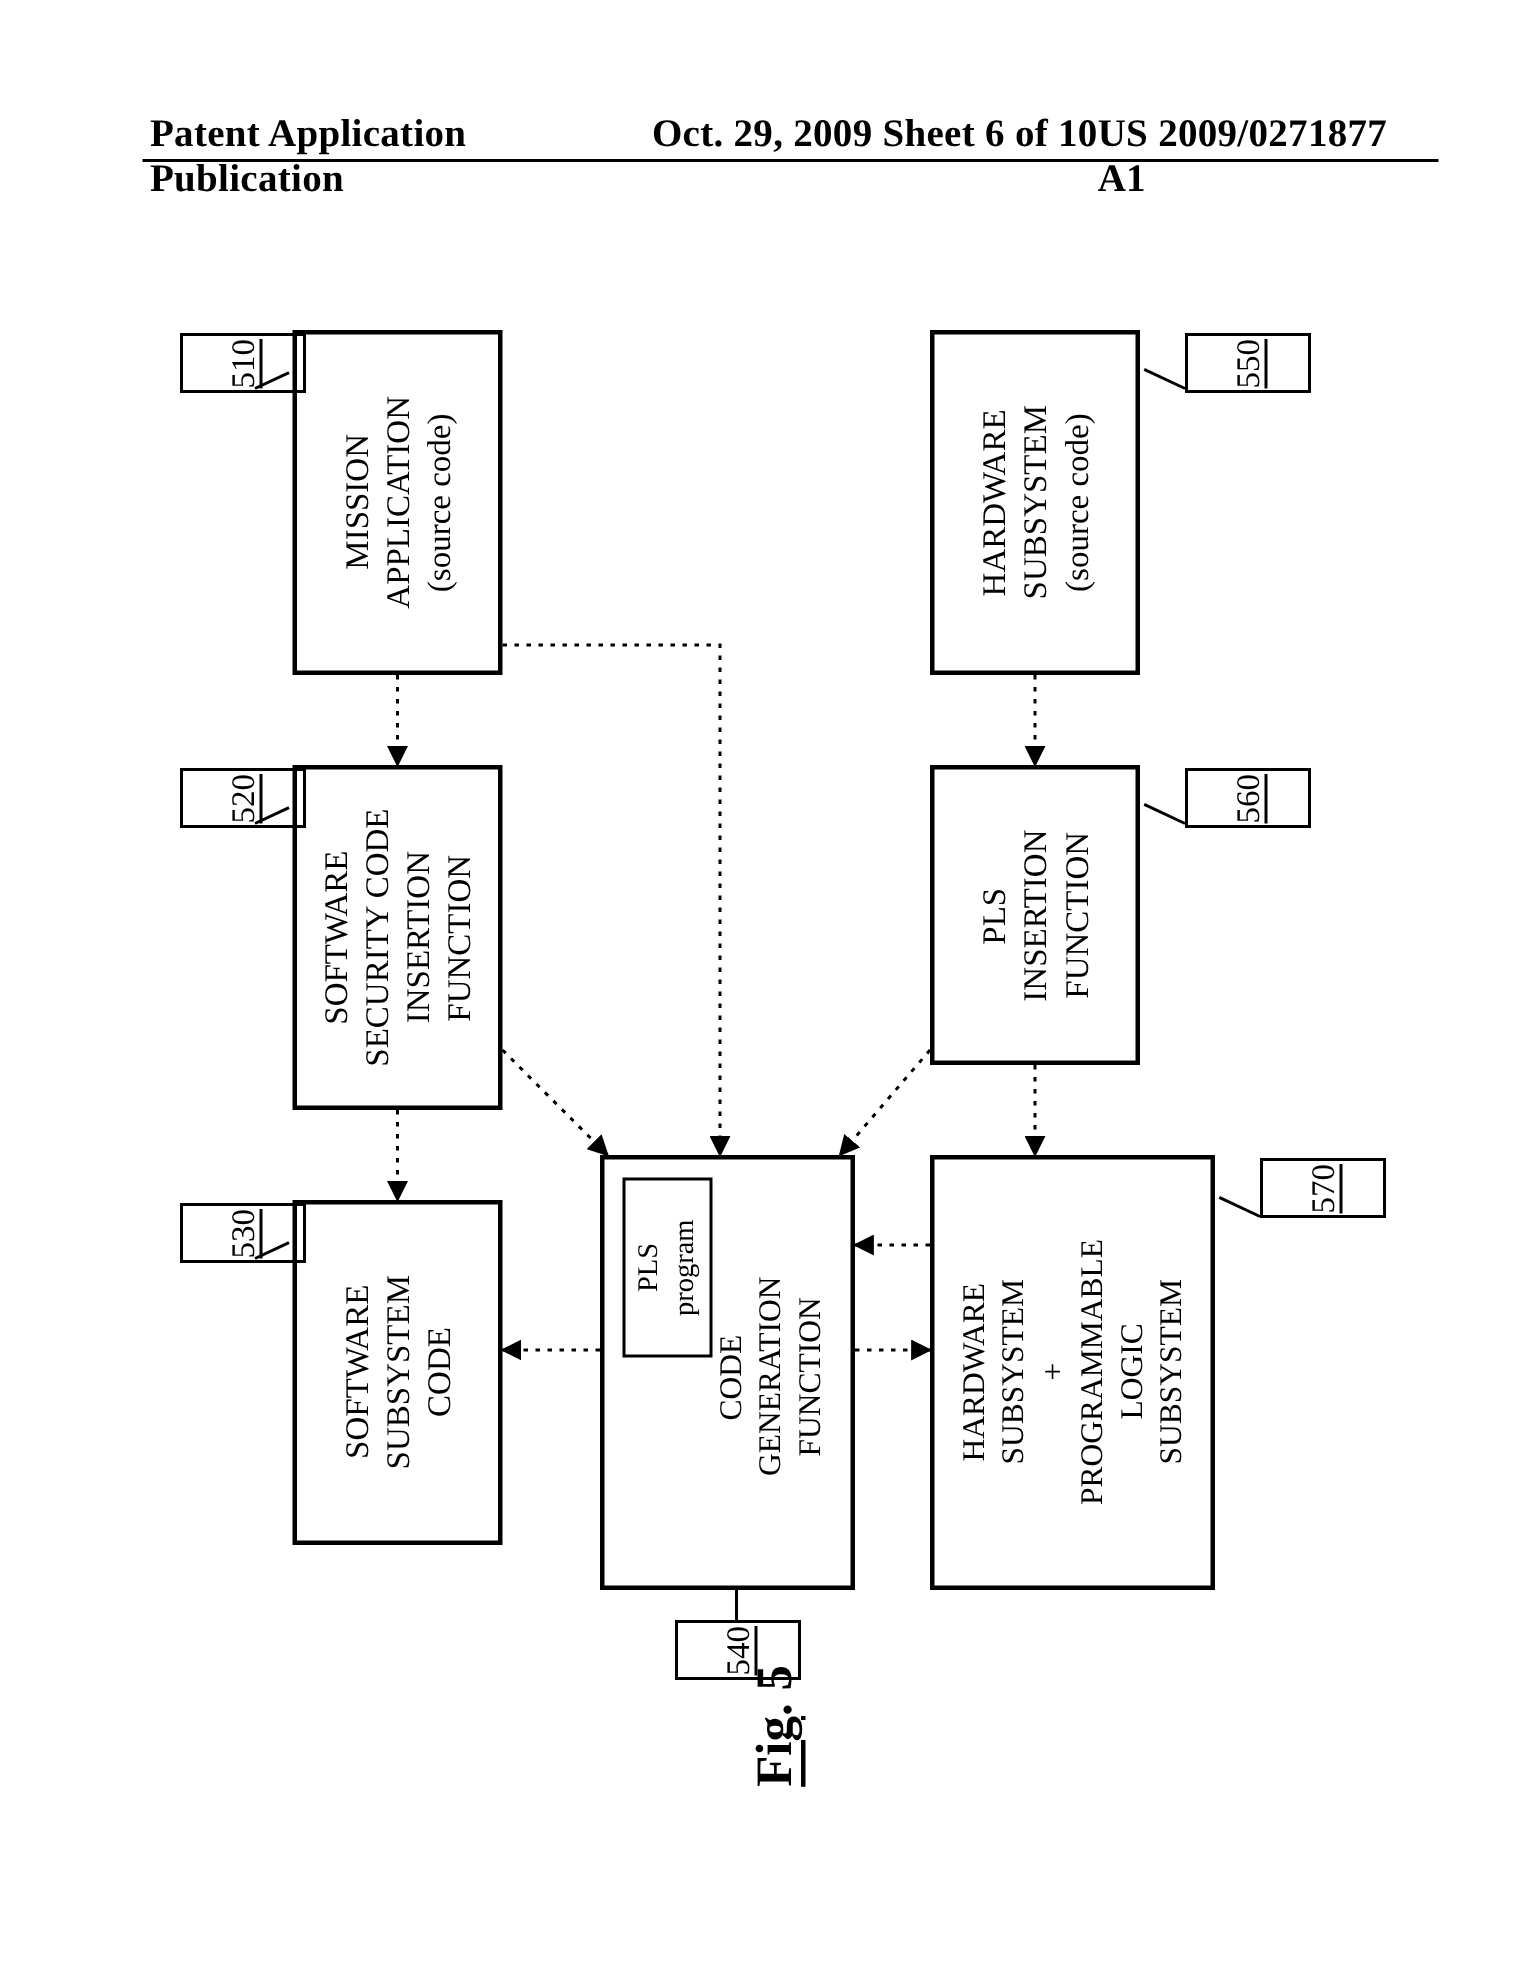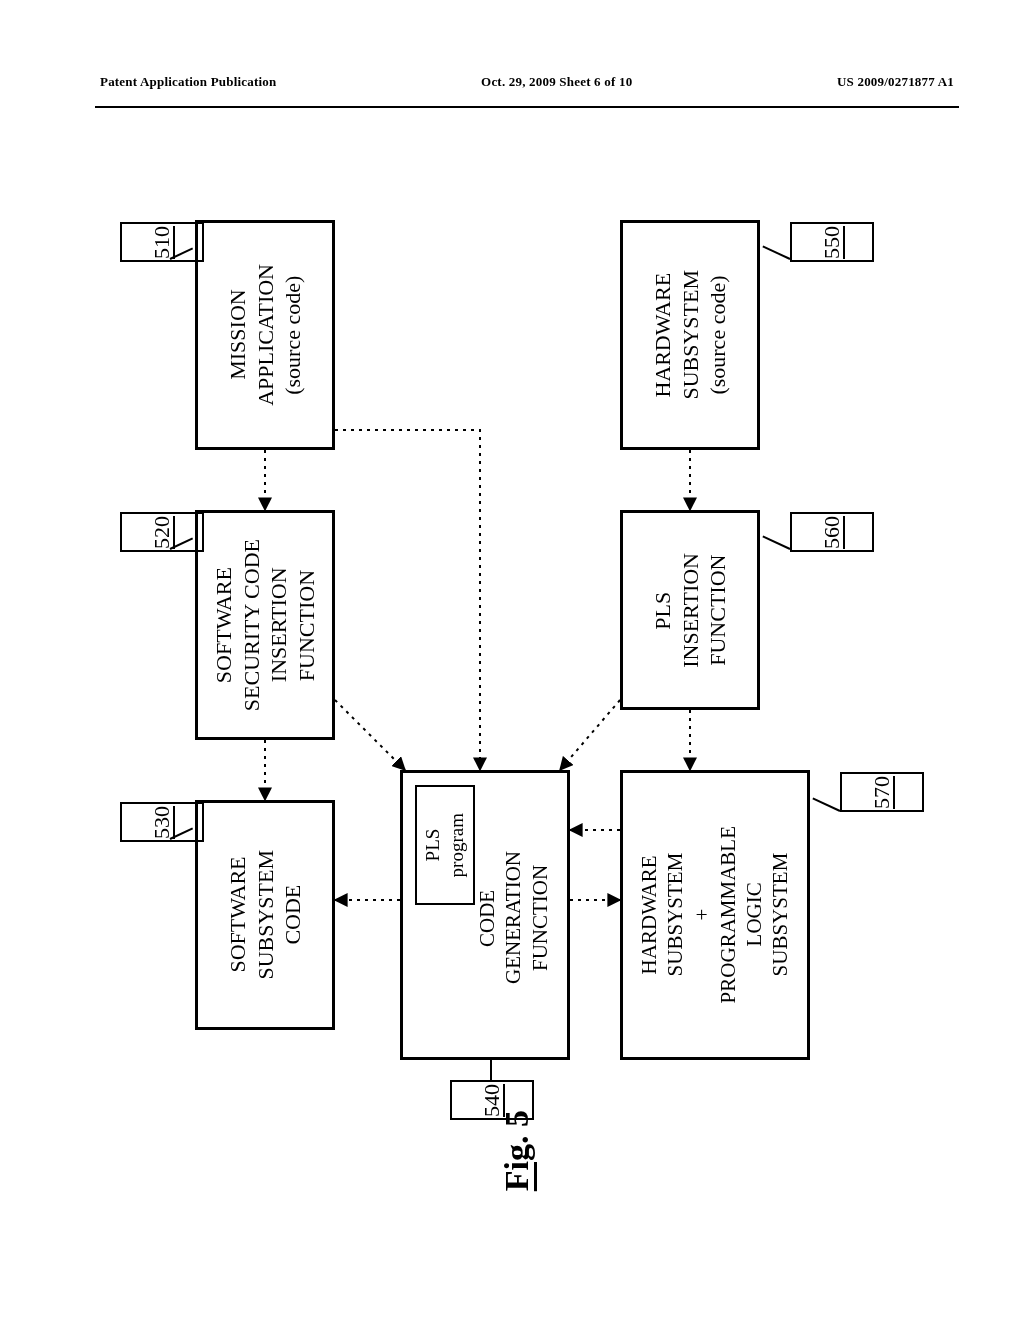--- a/index.html
+++ b/index.html
@@ -18,21 +18,21 @@
   }
   
   .hdr {
     position: absolute;
     top: 74px;
     left: 100px;
     right: 70px;
     display: flex;
     justify-content: space-between;
     font-weight: bold;
-    font-size: 13px;
+    font-size: 26px;
     letter-spacing: 0.2px;
   }
   .hdr .mid { text-align: right; flex: 0 0 auto; }
   .hdr .right { }
   .hrule {
     position: absolute;
     top: 106px;
     left: 95px;
     right: 65px;
     border-top: 2px solid #000;

